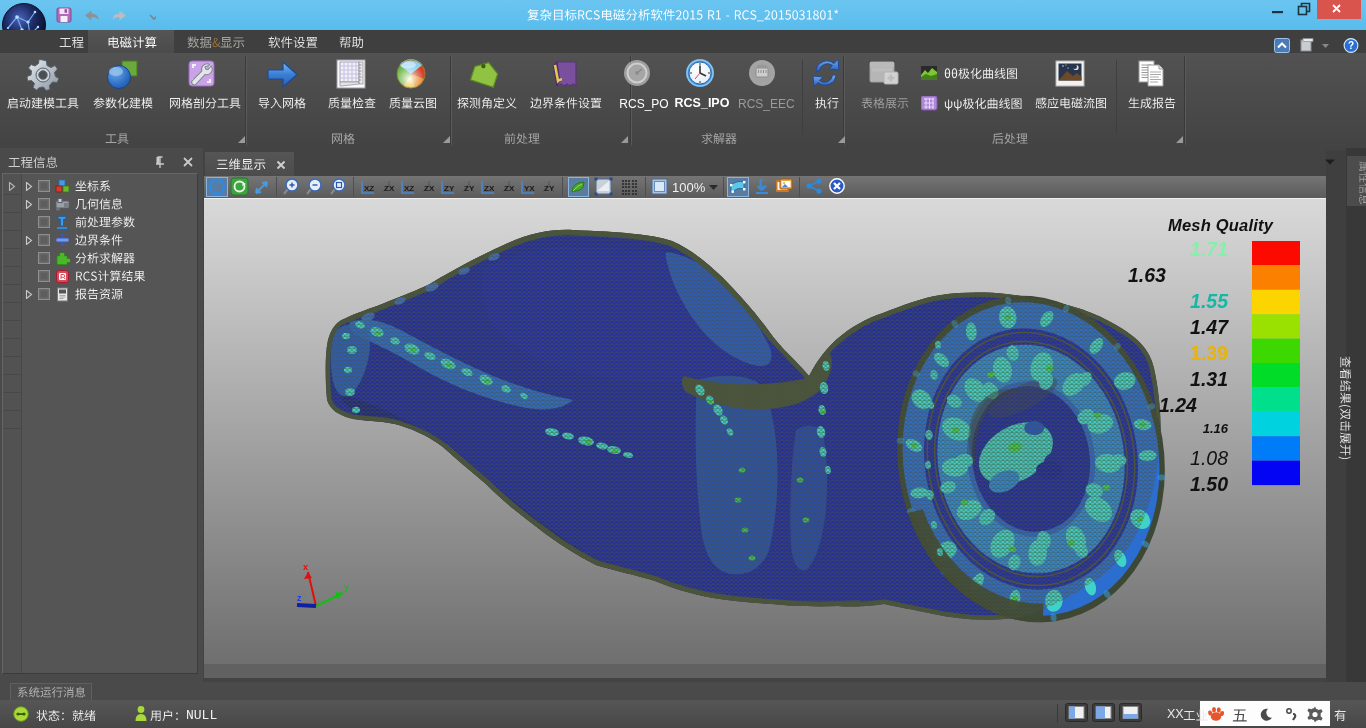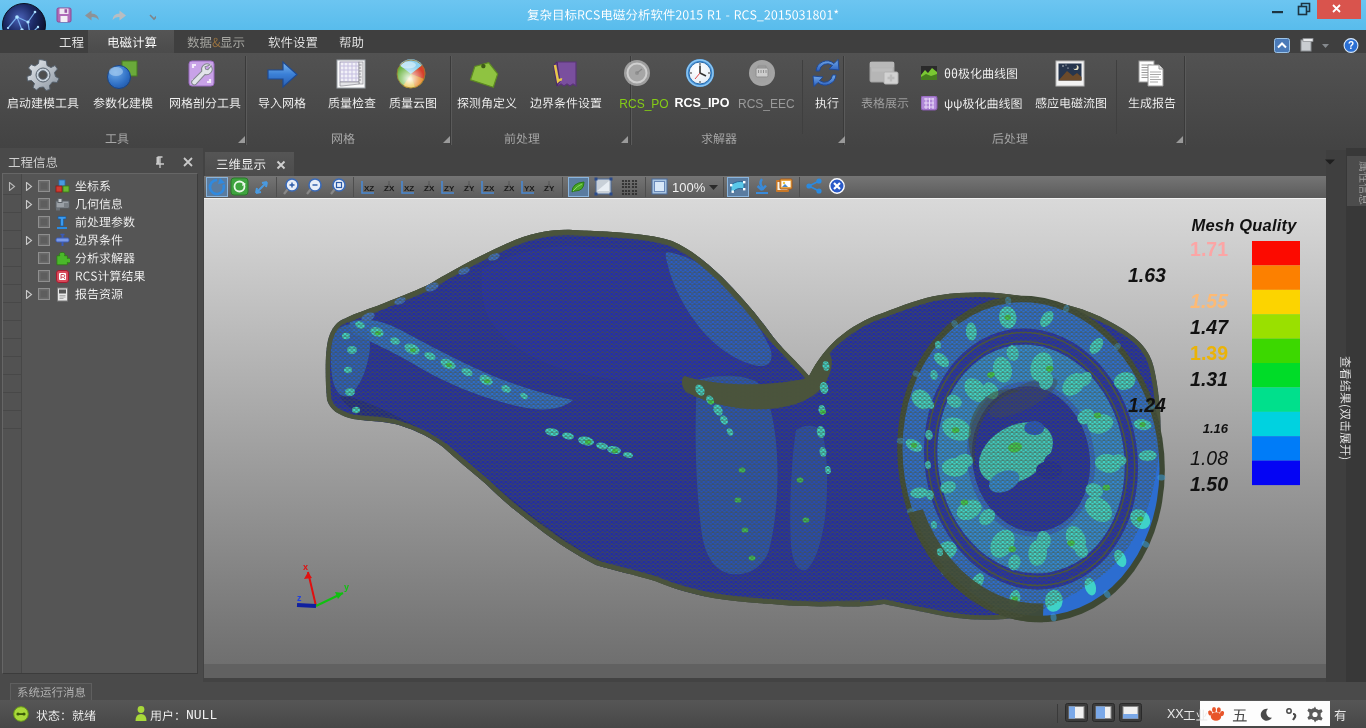--- a/index.html
+++ b/index.html
@@ -263,21 +263,21 @@
         </g>
       </g>
 <g transform="translate(9,6)">
         <path d="M4 1 L15 1 L19 5 L19 22 L4 22 Z" fill="#fff" stroke="#9a9a9a"></path>
         <path d="M15 1 L15 5 L19 5" fill="#e4e4e4" stroke="#9a9a9a"></path>
 <g stroke="#9f9f9f" stroke-width="0.9">
           <path d="M6 8 h11 M6 10.5 h11 M6 13 h9 M6 15.5 h11 M6 18 h8"></path>
         </g>
       </g>
 </svg>
-    <span style="position:absolute;left:619px;top:97px;width:50px;text-align:center;font-size:12px;color:#84cc16">RCS_PO</span>
+    <span style="position:absolute;left:619px;top:97px;width:50px;text-align:center;font-size:12px;color:#ffffff">RCS_PO</span>
     <span style="position:absolute;left:674px;top:96px;width:56px;text-align:center;font-size:12.5px;color:#ffffff;font-weight:bold">RCS_IPO</span>
     <span style="position:absolute;left:738px;top:97px;width:52px;text-align:center;font-size:12px;color:#9a9a9a">RCS_EEC</span>
     <div style="position:absolute;left:0;top:148px;width:1366px;height:580px;background:#4a4a4a"></div>
     <svg style="position:absolute;left:152px;top:156px" width="44" height="13">
 <g stroke="#c9c9c9" stroke-width="1.3" fill="none">
         <path d="M5.5 1 h5 M8 1 v7 M4 8 h8 M8 8 v4"></path>
         <path d="M6 1 v7" stroke-width="3"></path>
       </g>
 <g stroke="#c9c9c9" stroke-width="1.8">
         <path d="M32 2 l8 8 M40 2 l-8 8"></path>
@@ -745,28 +745,28 @@
       <rect x="0" y="24.4" width="48" height="24.5" fill="#fc8000"></rect>
       <rect x="0" y="48.8" width="48" height="24.5" fill="#fcd400"></rect>
       <rect x="0" y="73.2" width="48" height="24.5" fill="#9ae000"></rect>
       <rect x="0" y="97.6" width="48" height="24.5" fill="#3cd800"></rect>
       <rect x="0" y="122" width="48" height="24.5" fill="#00dc28"></rect>
       <rect x="0" y="146.4" width="48" height="24.5" fill="#00e08c"></rect>
       <rect x="0" y="170.8" width="48" height="24.5" fill="#00d2e0"></rect>
       <rect x="0" y="195.2" width="48" height="24.5" fill="#007cf8"></rect>
       <rect x="0" y="219.6" width="48" height="24.5" fill="#0404f4"></rect>
     </svg>
-    <span style="position:absolute;left:1168px;top:216px;width:152px;text-align:center;font-size:16.5px;font-weight:bold;font-style:italic;color:#111;letter-spacing:0.2px">Mesh Quality</span>
-    <span style="position:absolute;left:1128px;top:237.5px;width:100px;text-align:right;font-size:19.5px;font-weight:bold;color:#fca5a5">1.71</span>
+    <span style="position:absolute;left:1168px;top:216px;width:152px;font-size:16.5px;font-weight:bold;font-style:italic;color:#111;letter-spacing:0.2px">Mesh Quality</span>
+    <span style="position:absolute;left:1128px;top:237.5px;width:100px;text-align:right;font-size:19.5px;font-weight:bold;font-style:italic;color:#86efac">1.71</span>
     <span style="position:absolute;left:1128px;top:263.65px;width:100px;text-align:left;font-size:19.5px;font-weight:bold;font-style:italic;color:#111">1.63</span>
-    <span style="position:absolute;left:1128px;top:289.8px;width:100px;text-align:right;font-size:19.5px;font-weight:bold;font-style:italic;color:#fdba74">1.55</span>
+    <span style="position:absolute;left:1128px;top:289.8px;width:100px;text-align:right;font-size:19.5px;font-weight:bold;font-style:italic;color:#14b8a6">1.55</span>
     <span style="position:absolute;left:1128px;top:315.95px;width:100px;text-align:right;font-size:19.5px;font-weight:bold;font-style:italic;color:#111">1.47</span>
     <span style="position:absolute;left:1128px;top:342.1px;width:100px;text-align:right;font-size:19.5px;font-weight:bold;color:#eab308">1.39</span>
     <span style="position:absolute;left:1128px;top:368.25px;width:100px;text-align:right;font-size:19.5px;font-weight:bold;font-style:italic;color:#111">1.31</span>
-    <span style="position:absolute;left:1128px;top:394.4px;width:100px;text-align:left;font-size:19.5px;font-weight:bold;font-style:italic;color:#111">1.24</span>
+    <span style="position:absolute;left:1128px;top:394.4px;width:100px;text-align:center;font-size:19.5px;font-weight:bold;font-style:italic;color:#111">1.24</span>
     <span style="position:absolute;left:1128px;top:420.55px;width:100px;text-align:right;font-size:13px;font-weight:bold;font-style:italic;color:#111">1.16</span>
     <span style="position:absolute;left:1128px;top:446.7px;width:100px;text-align:right;font-size:19.5px;font-weight:normal;font-style:italic;color:#111">1.08</span>
     <span style="position:absolute;left:1128px;top:472.85px;width:100px;text-align:right;font-size:19.5px;font-weight:bold;font-style:italic;color:#111">1.50</span>
     <div style="position:absolute;left:1326px;top:150px;width:20px;height:532px;background:#3f3f3f"></div>
     <div style="position:absolute;left:1346px;top:148px;width:20px;height:534px;background:#383838"></div>
     <svg style="position:absolute;left:1324px;top:158px" width="12" height="8">
       <path d="M1 1.5 l5 5 l5 -5" fill="#1e1e1e"></path>
     </svg>
     <div style="position:absolute;left:1347px;top:156px;width:19px;height:50px;background:#4c4c4c"></div>
     <div style="position:absolute;left:10px;top:683px;width:82px;height:17px;background:#4e4e4e;border:1px solid #5f5f5f;border-bottom:0"></div>

